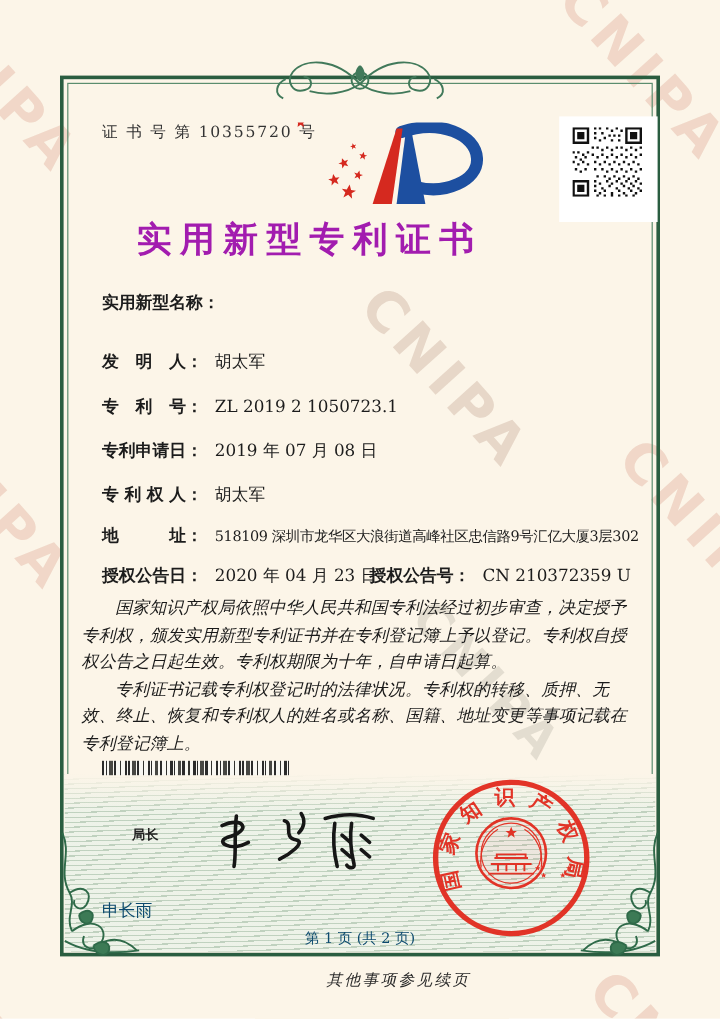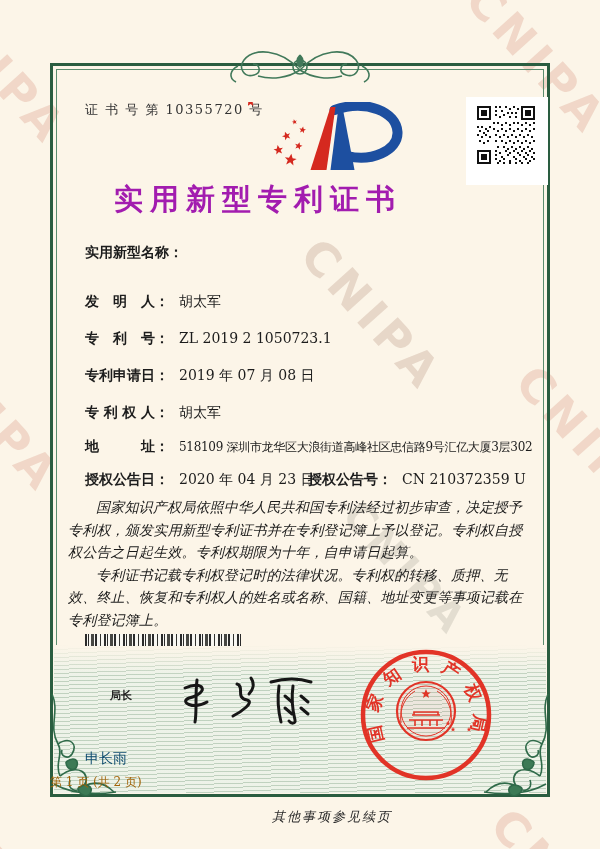--- a/index.html
+++ b/index.html
@@ -42,21 +42,21 @@
       #f8f7f2 4px 6px,#474743 6px 9px,#f8f7f2 9px 10px,#2b2b2b 10px 12px,#f8f7f2 12px 15px,
       #33332f 15px 16px,#f8f7f2 16px 19px);}
   .sig-title{left:85px;top:688px;font-family:"DejaVu Sans","Liberation Sans",sans-serif;
              font-weight:bold;font-size:11px;color:#222;margin-left:25px;}
   .sig-name{left:85px;top:750px;font-family:"DejaVu Sans","Liberation Sans",sans-serif;
             font-weight:normal;font-size:14px;color:#0c4a6e;}
   .signature{left:175px;top:666px;}
   .seal{left:356px;top:645px;opacity:0.94;}
   .seal-date{left:360px;top:734px;width:134px;text-align:center;font-size:13.5px;
              font-weight:bold;letter-spacing:-0.5px;color:#141414;z-index:5;}
-  .page-info{left:50px;top:774px;width:500px;font-size:12px;color:#a16207;}
+  .page-info{left:50px;top:774px;width:500px;text-align:center;font-size:12px;color:#0c4a6e;}
   .cont-note{left:0;top:808px;width:600px;text-align:center;font-size:13px;
              letter-spacing:2px;font-style:italic;color:#2a2a2a;padding-left:32px;}
 </style>
 </head>
 <body>
 
 <div class="page">
 
   <div class="wm pink" style="left:-45px;top:-18px;">CNIPA</div>
   <div class="wm pink" style="left:495px;top:-28px;">CNIPA</div>

